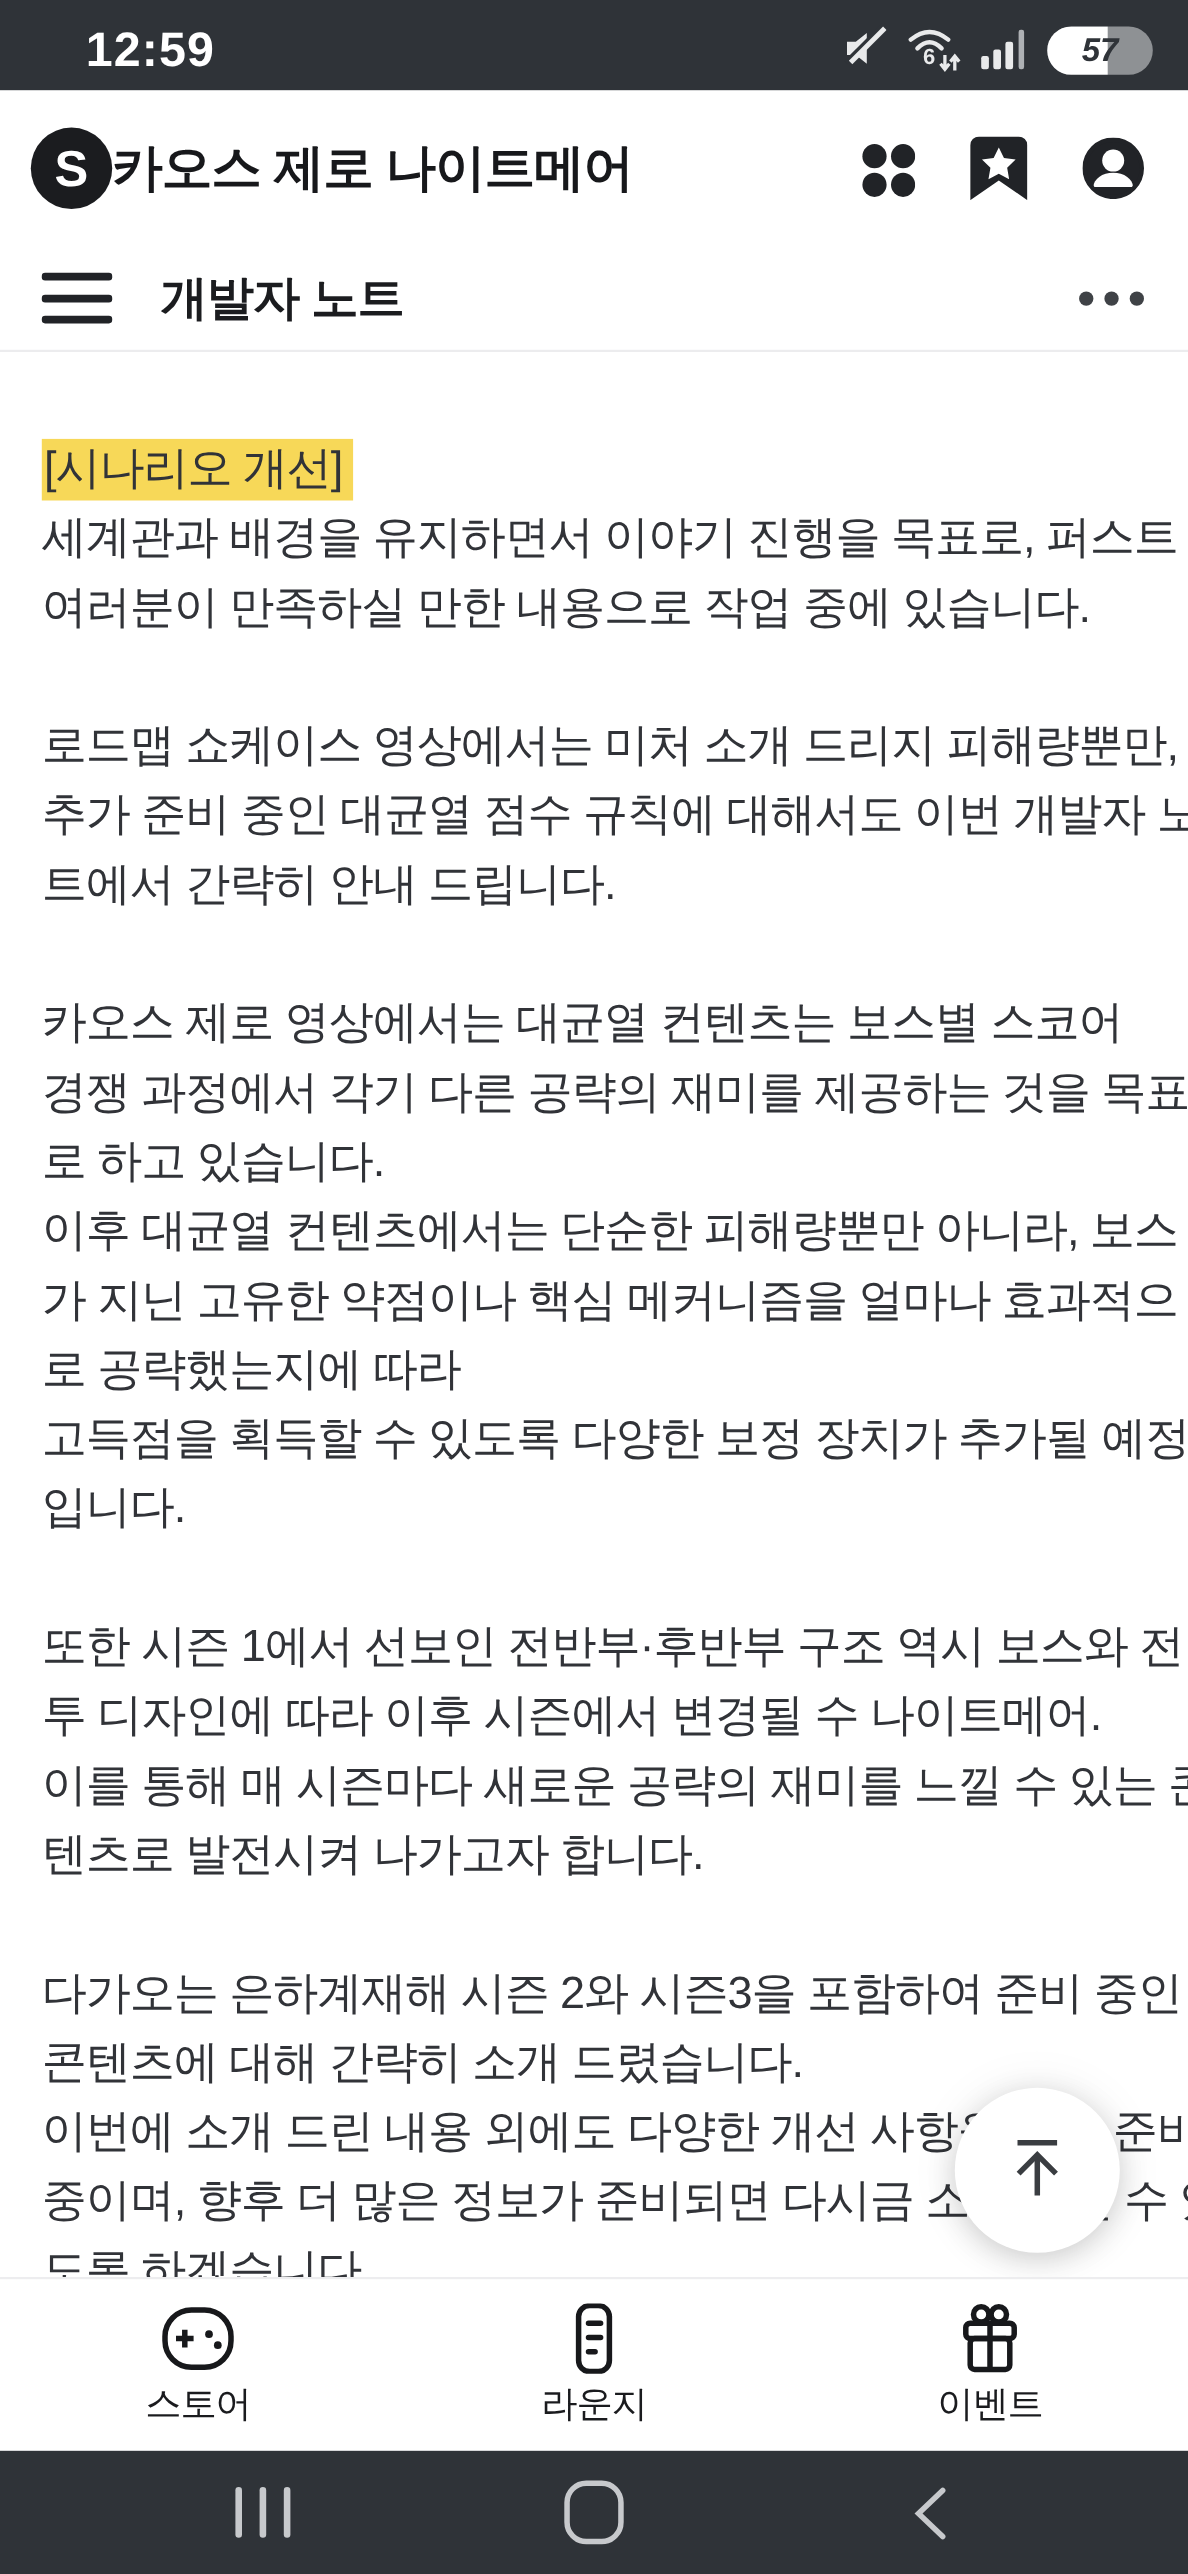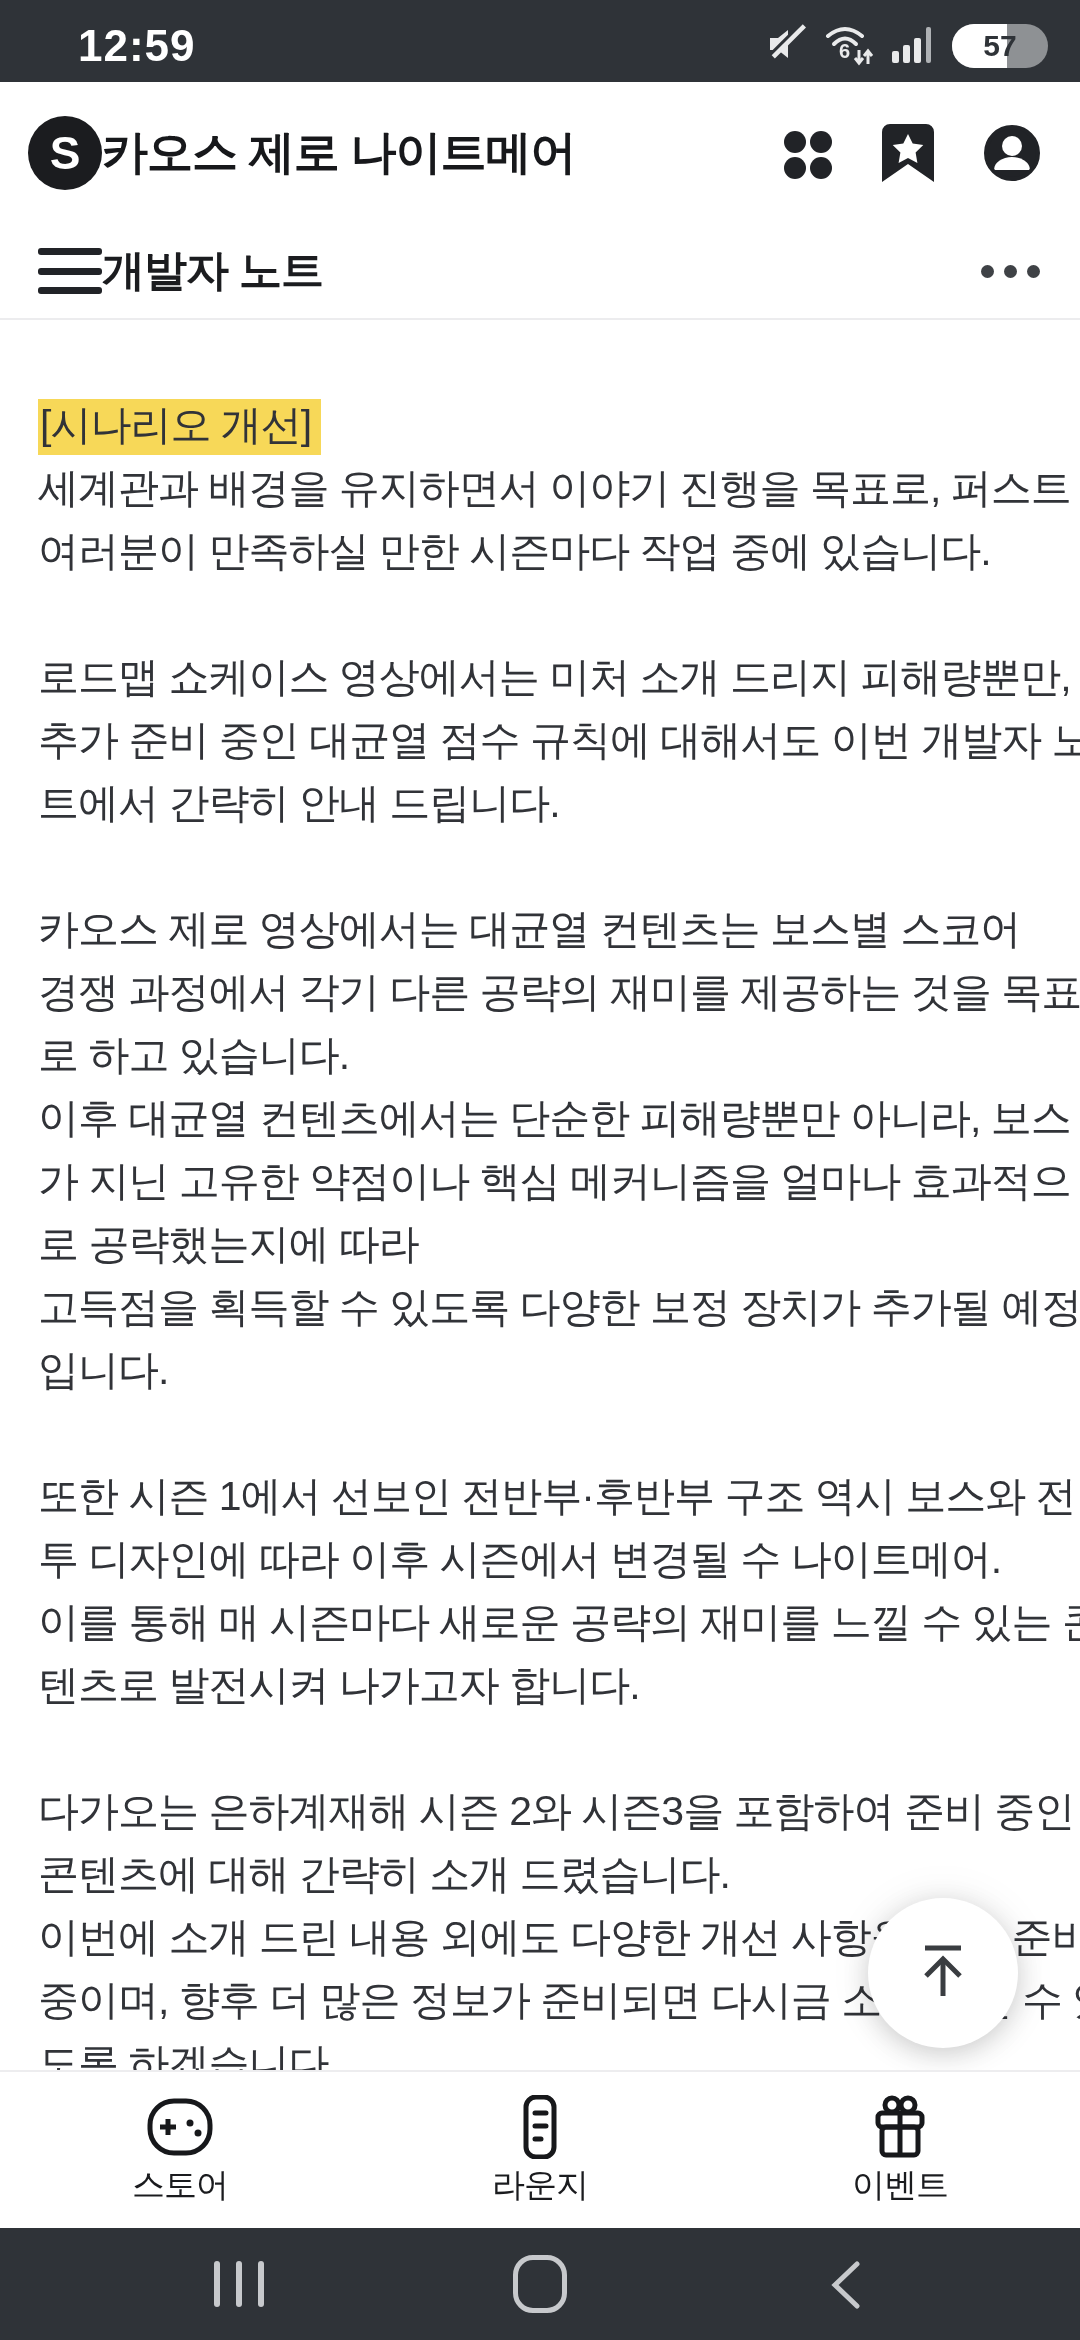--- a/index.html
+++ b/index.html
@@ -4,41 +4,41 @@
 <style>
   html,body{margin:0;padding:0;}
   body{width:1080px;height:2340px;position:relative;background:#ffffff;
        font-family:"Liberation Sans", sans-serif;overflow:hidden;}
 
   
   .status-bar{position:absolute;top:0;left:0;width:1080px;height:92px;background:#2f3338;
               display:flex;align-items:center;color:#fff;box-sizing:border-box;padding:0 32px 0 78px;}
   .sb-time{font-size:44px;font-weight:700;letter-spacing:1px;}
   .sb-right{margin-left:auto;display:flex;align-items:center;gap:16px;}
-  .battery{position:relative;width:96px;height:44px;border-radius:22px;background:#8e9194;overflow:hidden;}
+  .battery{position:relative;width:96px;height:44px;border-radius:22px;background:#8e9194;overflow:hidden;font-style:italic;}
   .battery-fill{position:absolute;left:0;top:0;bottom:0;background:#ffffff;}
   .battery-num{position:absolute;inset:0;display:flex;align-items:center;justify-content:center;
                font-size:30px;font-weight:700;color:#2f3338;}
 
   
   .app-header{position:absolute;top:82px;left:0;width:1080px;height:142px;background:#fff;
               display:flex;align-items:center;box-sizing:border-box;padding:0 40px 0 28px;}
   .logo{width:74px;height:74px;border-radius:50%;background:#1b1c1f;color:#fff;display:flex;
         align-items:center;justify-content:center;font-size:46px;font-weight:700;}
   .app-title{font-size:46px;font-weight:700;color:#17181b;letter-spacing:-1px;}
   .hdr-icons{margin-left:auto;display:flex;align-items:center;gap:50px;}
   .hdr-icons svg{display:block;}
 
   
   .page-header{position:absolute;top:224px;left:0;width:1080px;height:96px;background:#fff;
                border-bottom:2px solid #ececee;display:flex;align-items:center;
                box-sizing:border-box;padding:0 40px 0 38px;}
   .hamburger{width:64px;height:46px;display:flex;flex-direction:column;justify-content:space-between;cursor:pointer;}
   .hamburger span{display:block;height:7px;border-radius:3px;background:#212327;}
-  .page-title{font-size:43px;font-weight:600;color:#1b1c1f;letter-spacing:-1px;}
+  .page-title{margin-left:44px;font-size:43px;font-weight:600;color:#1b1c1f;letter-spacing:-1px;}
   .more-dots{margin-left:auto;display:flex;gap:10px;}
   .more-dots i{width:13px;height:13px;border-radius:50%;background:#3f4246;}
 
   
   .article{position:absolute;top:394px;left:38px;right:10px;}
   .line{height:63px;line-height:63px;font-size:41px;color:#313338;letter-spacing:-1px;white-space:nowrap;}
   .line .highlight{background:#f7d858;padding:3px 10px 7px 2px;}
 
   
   .fab{position:absolute;left:868px;top:1898px;width:150px;height:150px;border-radius:50%;background:#ffffff;
@@ -154,21 +154,21 @@
 
     <div class="line">
       <span class="highlight">[시나리오 개선]</span>
     </div>
 
     <div class="line">
       <span>세계관과 배경을 유지하면서 이야기 진행을 목표로, 퍼스트</span>
     </div>
 
     <div class="line">
-      <span>여러분이 만족하실 만한 시즌마다 작업 중에 있습니다.</span>
+      <span>여러분이 만족하실 만한 내용으로 작업 중에 있습니다.</span>
     </div>
 
     <div class="line">
       <span></span>
     </div>
 
     <div class="line">
       <span>로드맵 쇼케이스 영상에서는 미처 소개 드리지 피해량뿐만,</span>
     </div>
 

